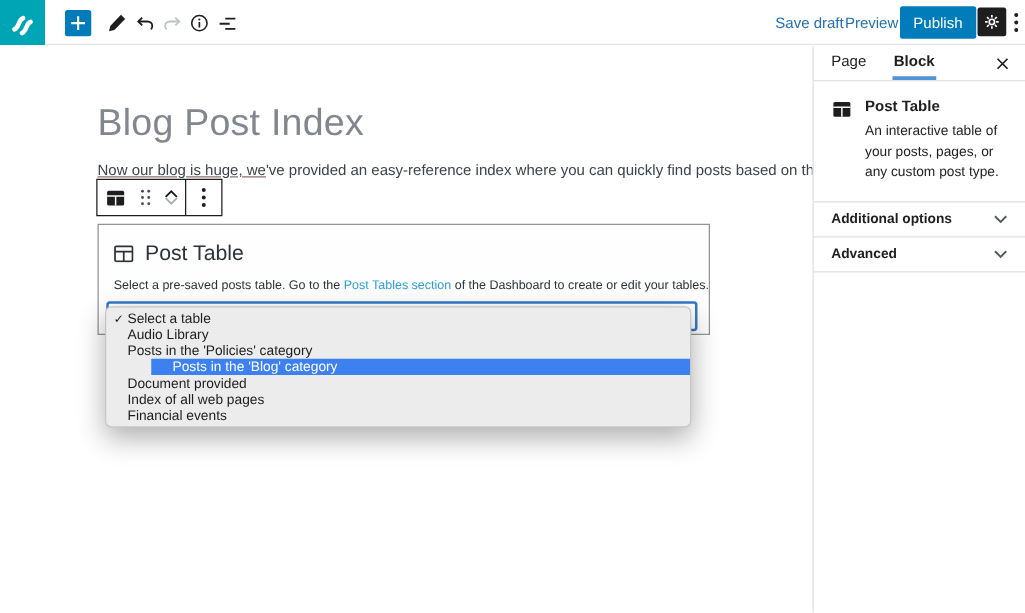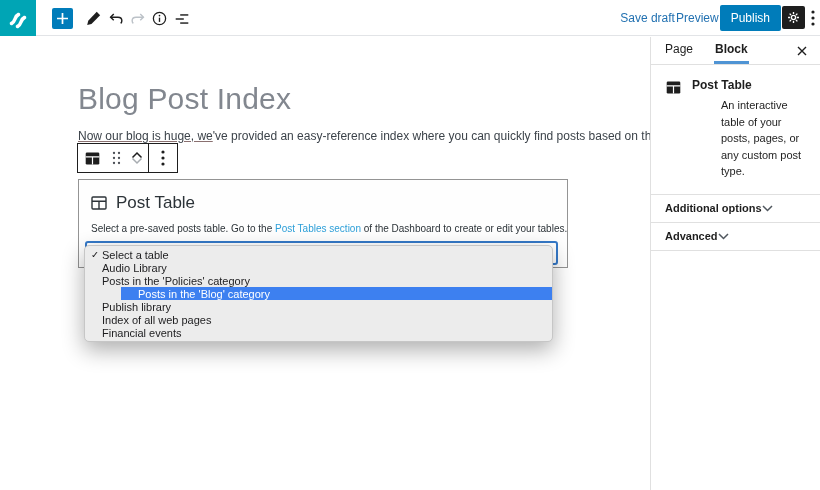--- a/index.html
+++ b/index.html
@@ -18,22 +18,22 @@
   .kebab-btn { background:none; border:none; display:flex; align-items:center; justify-content:center; cursor:pointer; width:14px; height:23px; }
 
   
   .sidebar { position:absolute; top:37px; right:0; width:170px; height:453px; background:#fff; border-left:1px solid #e0e0e0; z-index:35; }
   .sb-tabs { height:28px; border-bottom:1px solid #e0e0e0; display:flex; align-items:stretch; padding:0 13px; gap:20px; }
   .sb-tab { background:none; border:none; font-family:inherit; font-size:12px; color:#1e1e1e; border-bottom:3px solid transparent; padding:0 1px; cursor:pointer; display:flex; align-items:center; }
   .sb-tab.active { font-weight:bold; border-bottom-color:#4f94d4; }
   .sb-close { margin-left:auto; background:none; border:none; cursor:pointer; display:flex; align-items:center; }
   .sb-card { padding:13px 14px 14px; border-bottom:1px solid #e0e0e0; display:flex; gap:10px; }
   .sb-card-title { font-size:12px; font-weight:bold; color:#1e1e1e; margin-bottom:5px; }
-  .sb-card-desc { font-size:11px; line-height:1.5; color:#1e1e1e;margin-left:29px; }
-  .sb-panel { height:28px; border-bottom:1px solid #e0e0e0; display:flex; align-items:center; justify-content:flex-start; padding:0 14px; background:none; width:100%; border-left:none; border-right:none; border-top:none; font-family:inherit; cursor:pointer; }
+  .sb-card-desc { font-size:11px; line-height:1.5; color:#1e1e1e; }
+  .sb-panel { height:28px; border-bottom:1px solid #e0e0e0; display:flex; align-items:center; justify-content:space-between; padding:0 14px; background:none; width:100%; border-left:none; border-right:none; border-top:none; font-family:inherit; cursor:pointer; }
   .sb-panel-label { font-size:11px; font-weight:bold; color:#1e1e1e; }
 
   
   .post-title { position:absolute; left:78px; top:82px; font-size:30px; font-weight:400; color:#82878f; letter-spacing:0.2px; }
   .post-paragraph { position:absolute; left:78px; top:129px; font-size:12px; color:#3c434a; white-space:nowrap; }
   .post-paragraph .u { text-decoration:underline; text-decoration-color:#8a7070; }
 
   
   .blk-toolbar { position:absolute; left:77px; top:143px; height:30px; background:#fff; border:1px solid #1e1e1e; display:flex; align-items:stretch; z-index:20; }
   .blk-toolbar .grp { display:flex; align-items:center; }
@@ -234,21 +234,21 @@
     <div class="dd-item">
         <span>Audio Library</span>
       </div>
     <div class="dd-item">
         <span>Posts in the 'Policies' category</span>
       </div>
     <div class="dd-item selected">
         <span>Posts in the 'Blog' category</span>
       </div>
     <div class="dd-item">
-        <span>Publish library</span>
+        <span>Document provided</span>
       </div>
     <div class="dd-item">
         <span>Index of all web pages</span>
       </div>
     <div class="dd-item">
         <span>Financial events</span>
       </div>
   </div>
 
 </div>

